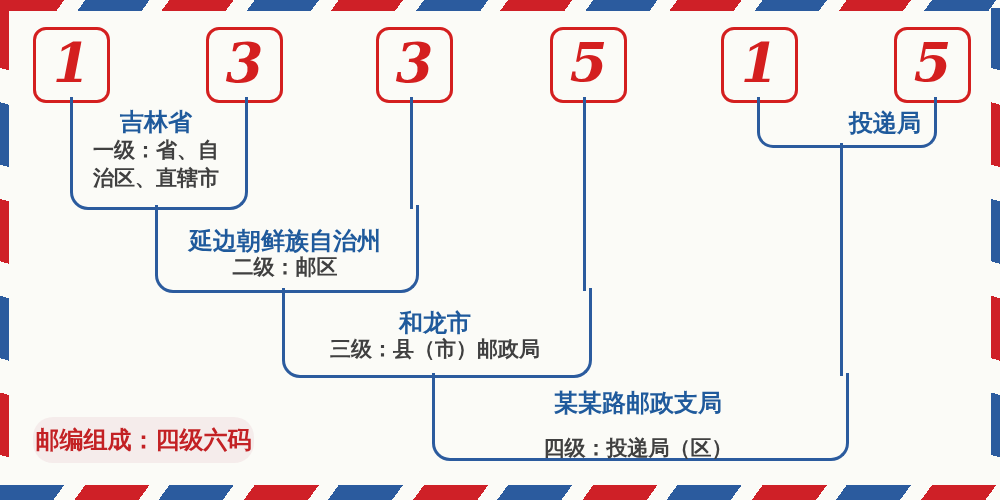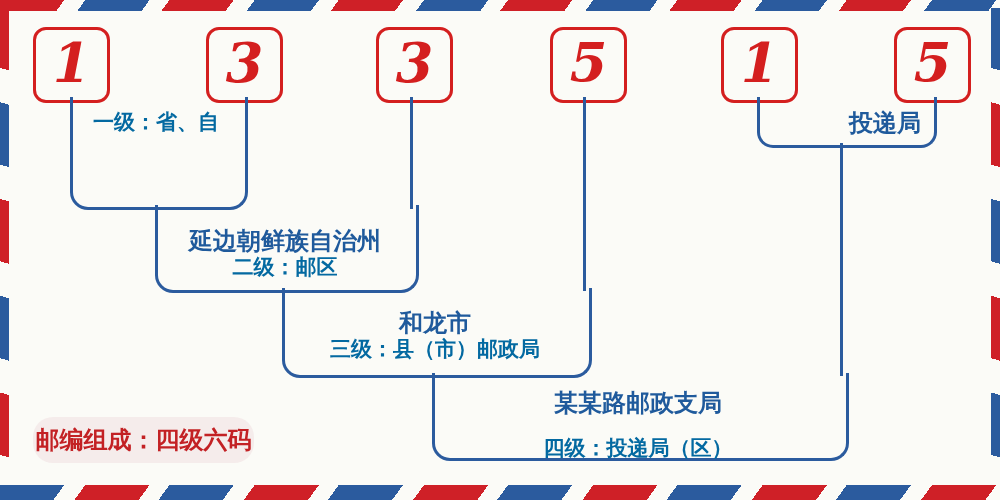--- a/index.html
+++ b/index.html
@@ -70,21 +70,21 @@
   .ubox-td { left: 757px; top: 97px;  width: 174px; height: 48px; border-radius: 0 0 16px 16px; }
 
   .vline { position: absolute; width: 3px; background: #2b5b9e; }
   .vl-d3 { left: 410px; top: 97px;  height: 112px; }
   .vl-d4 { left: 583px; top: 97px;  height: 194px; }
   .vl-td { left: 840px; top: 143px; height: 233px; }
 
   
   .lvl-text { position: absolute; text-align: center; font-weight: bold; }
   .lvl-name { color: #1f5a9c; font-size: 24px; line-height: 28px; }
-  .lvl-desc { color: #0369a1; font-size: 21px; line-height: 28px; }
+  .lvl-desc { color: #404040; font-size: 21px; line-height: 28px; }
   .t1 { left: 72px;  top: 108px; width: 168px; }
   .t2 { left: 157px; top: 228px; width: 256px; }
   .t2 .lvl-name, .t3 .lvl-name, .t4 .lvl-name, .t-td .lvl-name { line-height: 26px; }
   .t2 .lvl-desc, .t3 .lvl-desc, .t4 .lvl-desc { line-height: 26px; }
   .t3 { left: 285px; top: 310px; width: 300px; }
   .t4 { left: 435px; top: 390px; width: 406px; }
   .t4 .lvl-desc { margin-top: 19px; }
   .t-td { left: 800px; top: 110px; width: 170px; }
 
   
@@ -128,21 +128,23 @@
   <div class="ubox ubox-1"></div>
   <div class="ubox ubox-2"></div>
   <div class="ubox ubox-3"></div>
   <div class="ubox ubox-4"></div>
   <div class="ubox ubox-td"></div>
   <div class="vline vl-d3"></div>
   <div class="vline vl-d4"></div>
   <div class="vline vl-td"></div>
 
   <div class="lvl-text t1">
+    <div class="lvl-name">吉林省</div>
     <div class="lvl-desc">一级：省、自</div>
+    <div class="lvl-desc">治区、直辖市</div>
   </div>
 
   <div class="lvl-text t2">
     <div class="lvl-name">延边朝鲜族自治州</div>
     <div class="lvl-desc">二级：邮区</div>
   </div>
 
   <div class="lvl-text t3">
     <div class="lvl-name">和龙市</div>
     <div class="lvl-desc">三级：县（市）邮政局</div>

